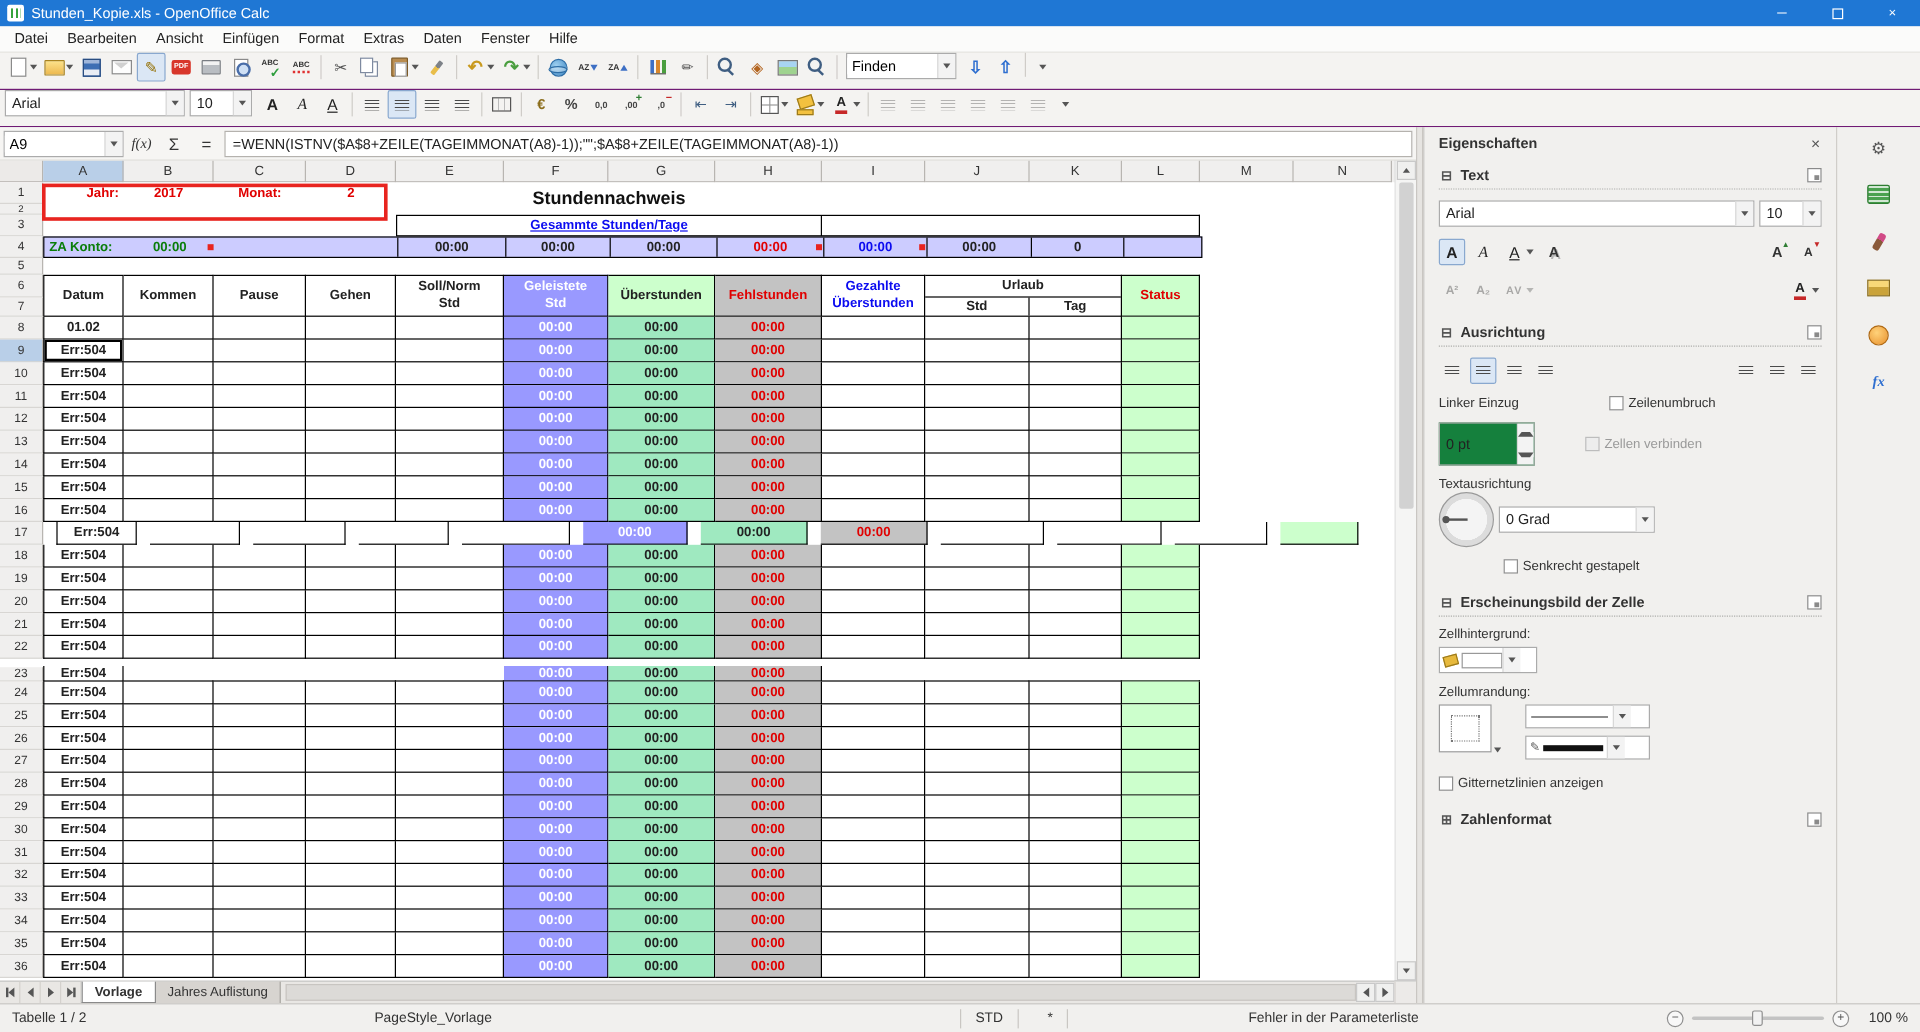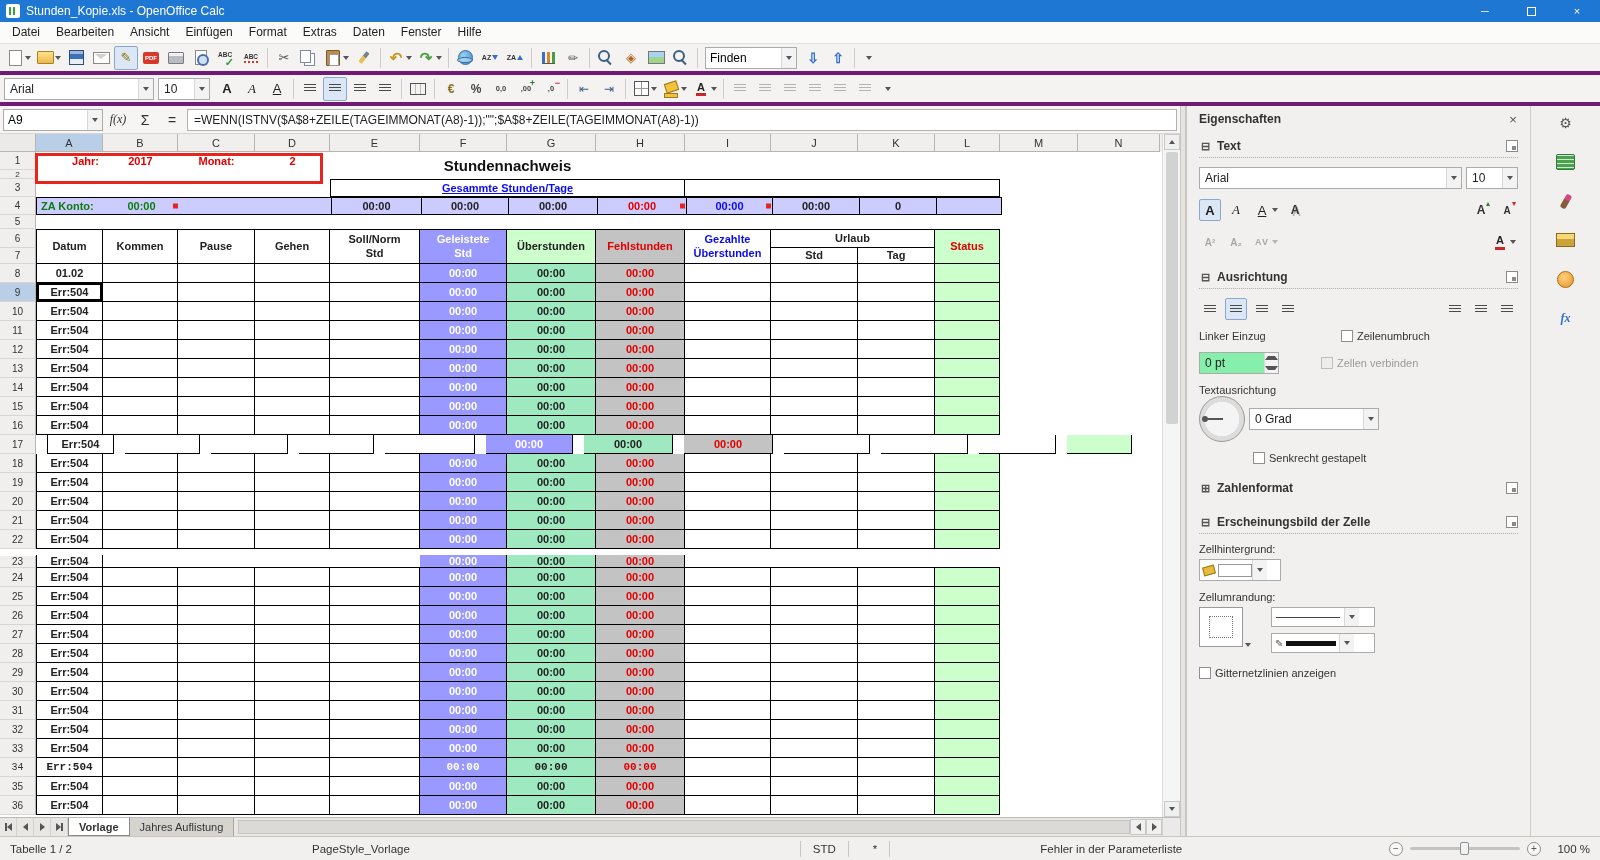--- a/index.html
+++ b/index.html
@@ -13,21 +13,21 @@
   .title-text{font-size:12px;white-space:nowrap}
   .win-btns{margin-left:auto;display:flex;height:100%}
   .win-btn{width:46px;height:100%;display:flex;align-items:center;justify-content:center;color:#fff;font-size:11px}
   .max-glyph{width:9px;height:9px;border:1px solid #fff}
 
   
   .menubar{height:22px;background:#fbfbfa;border-bottom:1px solid #e2e0dd;display:flex;align-items:flex-start;padding-left:4px;flex:none}
   .menu-item{padding:3px 8px;font-size:12px;color:#222}
 
   
-  .toolbar{background:#f4f3f1;border-bottom:4px solid #701a75;display:flex;align-items:center;padding:0 4px;gap:1px;flex:none}
+  .toolbar{background:#f4f3f1;border-bottom:1px solid #701a75;display:flex;align-items:flex-start;padding:0 4px;gap:1px;flex:none}
   .tb1,.tb2{height:31px}
   .tb-btn{height:24px;min-width:24px;display:flex;align-items:center;justify-content:center;border:1px solid transparent;border-radius:2px;position:relative;padding:0 1px}
   .tb-btn.pressed{background:#dbe7f5;border-color:#89a8cf}
   .tb-btn.disabled{opacity:.38}
   .tb-sep{width:1px;height:20px;background:#cfccc8;margin:0 3px;flex:none}
   .tb-overflow{width:16px;height:24px;display:flex;align-items:center;justify-content:center;margin-left:2px}
   .tbi{width:18px;height:18px;position:relative;display:flex;align-items:center;justify-content:center;font-size:13px;color:#333;flex:none}
 
   .tri-d{width:0;height:0;border-left:3.5px solid transparent;border-right:3.5px solid transparent;border-top:4px solid #555;flex:none}
   .tri-u{width:0;height:0;border-left:3.5px solid transparent;border-right:3.5px solid transparent;border-bottom:4px solid #555}
@@ -188,21 +188,21 @@
   .more::after{content:"";position:absolute;right:1px;bottom:1px;width:4px;height:4px;background:#8a8a8a}
   .prow{display:flex;align-items:center;gap:4px;margin-bottom:10px}
   .grow1{flex:1}
   .w52{width:52px;flex:none}
   .w130{width:130px;flex:none}
   .spacer{flex:1}
   .plabel{font-size:11px;color:#333}
   .dis-t{color:#9a9a9a}
   .cb{width:12px;height:12px;background:#fff;border:1px solid #8f8f8f;flex:none}
   .cb.dis{background:#ededed;border-color:#bdbdbd}
-  .spin{width:80px;height:22px;background:#86efac;border:1px solid #ababab;display:flex;align-items:center;flex:none}
+  .spin{width:80px;height:36px;background:#15803d;border:1px solid #ababab;display:flex;align-items:center;flex:none}
   .spin .sval{flex:1;padding:0 5px;font-size:12px}
   .spin .arrows{width:14px;height:100%;border-left:1px solid #d8d8d8;display:flex;flex-direction:column}
   .spin .arrows span{flex:1;display:flex;align-items:center;justify-content:center;background:#f3f3f3}
   .dial{width:46px;height:46px;border-radius:50%;border:1px solid #9a9a9a;background:radial-gradient(circle,#f4f4f4 55%,#dcdcdc 56%);position:relative;flex:none}
   .dial::before{content:"";position:absolute;left:5px;top:50%;width:18px;height:2px;background:#555;transform:translateY(-50%)}
   .dial::after{content:"";position:absolute;left:2px;top:50%;width:6px;height:6px;border-radius:50%;background:#555;transform:translateY(-50%)}
   .bucket{width:12px;height:9px;background:#e7b93c;border:1px solid #9b7a1d;transform:rotate(-15deg);margin:0 3px;flex:none}
   .well{width:34px;height:13px;background:#fff;border:1px solid #999;flex:none}
   .border-preset{width:44px;height:40px;background:#fff;border:1px solid #9a9a9a;display:flex;align-items:center;justify-content:center;flex:none}
   .border-preset .inner{width:24px;height:22px;border:1px dotted #777}
@@ -1003,21 +1003,21 @@
                 <div class="c wD tc"></div>
                 <div class="c wE tc"></div>
                 <div class="c wF tc bg-purple b">00:00</div>
                 <div class="c wG tc bg-mint b">00:00</div>
                 <div class="c wH tc bg-gray t-red b">00:00</div>
                 <div class="c wI tc"></div>
                 <div class="c wJ tc"></div>
                 <div class="c wK tc"></div>
                 <div class="c wL tc bg-lgreen"></div>
               </div>
-              <div class="grow" style="height: 19px; font-family: Liberation Mono, monospace;">
+              <div class="grow" style="height: 19px;">
                 <div class="gut">34</div>
                 <div class="c wA tc bl b">Err:504</div>
                 <div class="c wB tc"></div>
                 <div class="c wC tc"></div>
                 <div class="c wD tc"></div>
                 <div class="c wE tc"></div>
                 <div class="c wF tc bg-purple b">00:00</div>
                 <div class="c wG tc bg-mint b">00:00</div>
                 <div class="c wH tc bg-gray t-red b">00:00</div>
                 <div class="c wI tc"></div>
@@ -1236,28 +1236,20 @@
             </div>
           </div>
           <div class="prow">
             <span style="width:50px"></span>
             <span class="cb"></span>
             <span class="plabel">Senkrecht gestapelt</span>
           </div>
         </div>
 
         <div class="sec">
-          <div class="sec-hdr" style="border-bottom:none">
-            <span class="exp closed"></span>
-            <span>Zahlenformat</span>
-            <span class="more"></span>
-          </div>
-        </div>
-
-        <div class="sec">
           <div class="sec-hdr">
             <span class="exp"></span>
             <span>Erscheinungsbild der Zelle</span>
             <span class="more"></span>
           </div>
           <div class="prow" style="margin-bottom:4px">
             <span class="plabel">Zellhintergrund:</span>
           </div>
           <div class="prow">
             <div class="combo" style="width:82px">
@@ -1294,20 +1286,28 @@
                   </span>
               </div>
             </div>
           </div>
           <div class="prow" style="margin-top:14px">
             <span class="cb"></span>
             <span class="plabel">Gitternetzlinien anzeigen</span>
           </div>
         </div>
 
+        <div class="sec">
+          <div class="sec-hdr" style="border-bottom:none">
+            <span class="exp closed"></span>
+            <span>Zahlenformat</span>
+            <span class="more"></span>
+          </div>
+        </div>
+
       </div>
     </div>
 
     <div class="strip">
       <span class="strip-icon si-settings"></span>
       <span class="strip-icon si-properties"></span>
       <span class="strip-icon si-styles"></span>
       <span class="strip-icon si-gallery"></span>
       <span class="strip-icon si-navigator"></span>
       <span class="strip-icon si-functions"></span>

